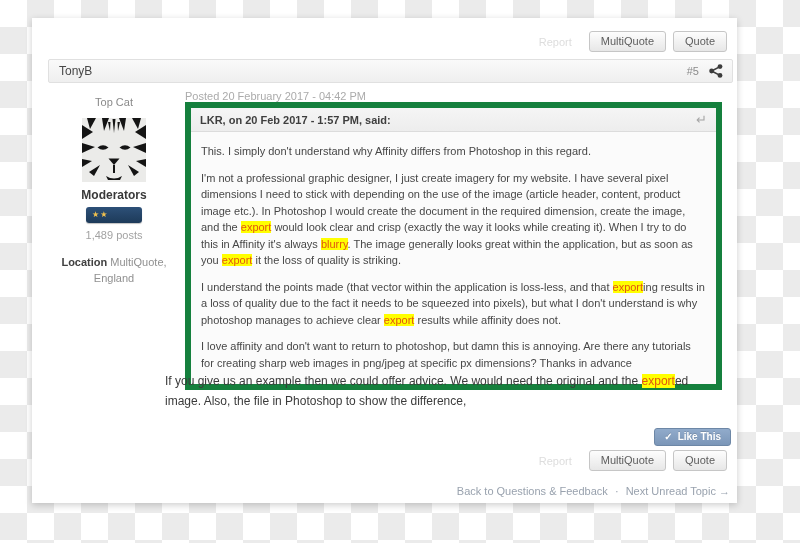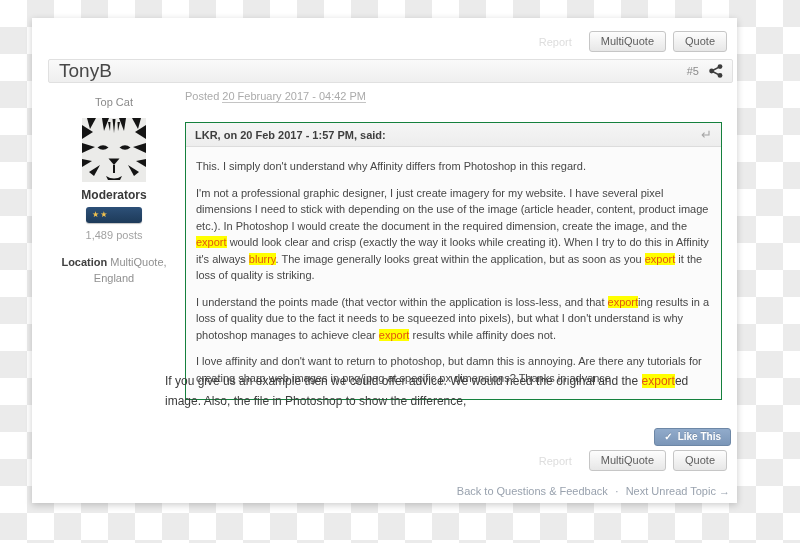--- a/index.html
+++ b/index.html
@@ -32,21 +32,21 @@
     border:1px solid #c6c6c6; border-radius:3px;
   }
 
   
   .post-header {
     position:absolute; top:41px; left:16px; right:4px; height:24px;
     background:linear-gradient(#fafafa,#efefef);
     border:1px solid #e0e0e0; border-radius:2px;
     display:flex; align-items:center; justify-content:space-between; padding:0 8px 0 10px;
   }
-  .author-name { font-size:19px; color:#484848; cursor:pointer; }
+  .author-name { font-size:12px; color:#484848; cursor:pointer; }
   .header-right { display:flex; align-items:center; }
   .post-number { font-size:11px; color:#8b8b8b; margin-right:9px; cursor:pointer; }
   .share-icon { width:16px; height:16px; cursor:pointer; display:inline-block; }
 
   
   .sidebar { position:absolute; left:16px; top:74px; width:132px; text-align:center; }
   .member-title { font-size:11px; color:#8a8a8a; margin-top:4px; }
   .avatar { width:64px; height:64px; margin:10px auto 6px; display:block; cursor:pointer; }
   .group-name { font-size:12px; font-weight:bold; color:#393939; margin-top:4px; }
   .staff-badge {
@@ -59,22 +59,22 @@
   .staff-label { color:#fff; font-size:10px; font-weight:bold;margin-left:46px; }
   .post-count { font-size:11px; color:#a2a2a2; margin-top:6px; }
   .location { font-size:11px; color:#909090; margin:14px auto 0; max-width:106px; line-height:1.45; }
   .location b { color:#414141; }
 
   
   .posted-line { position:absolute; left:153px; top:72px; font-size:11px; color:#ababab; }
   .posted-date { border-bottom:1px solid #c4c4c4; cursor:pointer; }
 
   .quote-block {
-    position:absolute; left:153px; top:104px; width:537px;
-    border:1px solid #15803d; background:#fbfbfb;
+    position:absolute; left:153px; top:84px; width:537px;
+    border:6px solid #15803d; background:#fbfbfb;
   }
   .quote-header {
     background:linear-gradient(#f5f5f5,#ededed); border-bottom:1px solid #dcdcdc;
     padding:5px 9px; font-size:11px; font-weight:bold; color:#3e3e3e;
     display:flex; justify-content:space-between; align-items:center;
   }
   .snapback-icon { color:#a5a5a5; font-weight:normal; font-size:13px; cursor:pointer; line-height:1; }
   .quote-body { padding:1px 10px 3px; font-size:11px; color:#474747; }
   .qpara { margin:10px 0; line-height:1.5; }
   .hl { background:var(--highlight_bg); color:var(--highlight_text); }

